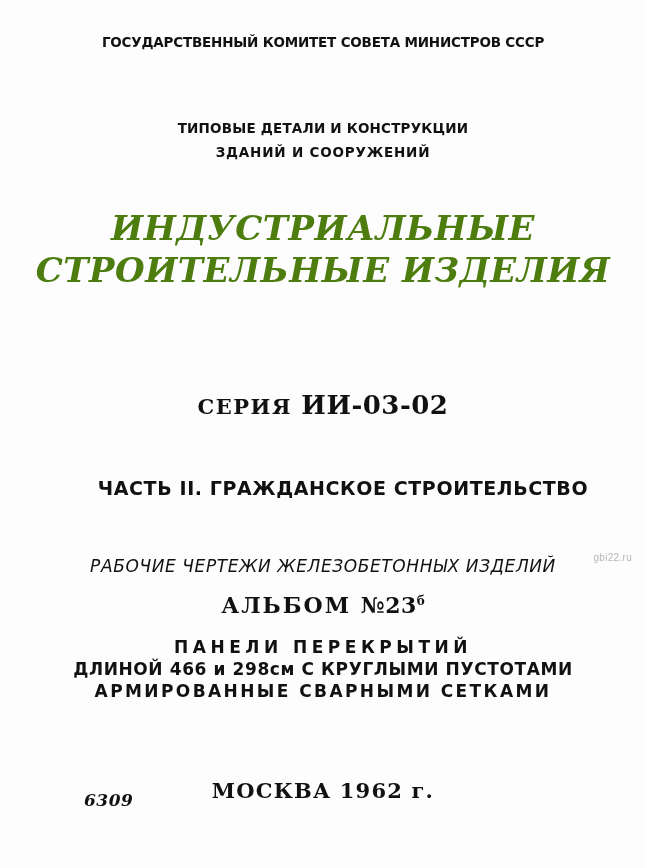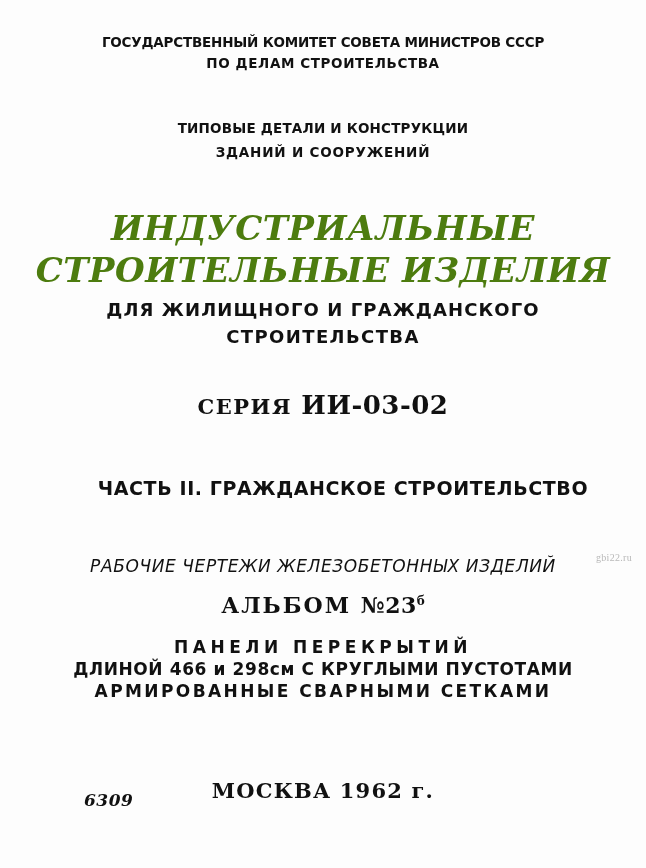--- a/index.html
+++ b/index.html
@@ -157,48 +157,43 @@
     letter-spacing: 0.5px;
   }
 
   
   .watermark {
     position: absolute;
     right: 14px;
     top: 552px;
     font-size: 10px;
     color: #b8b8b8;
-    font-family: Liberation Serif, serif;
+    font-family: Liberation Sans, sans-serif;
     letter-spacing: 0.3px;
   }
 </style>
 </head>
 <body>
 
 <div class="page">
 
   <div class="block committee">
     <span class="l1">ГОСУДАРСТВЕННЫЙ КОМИТЕТ СОВЕТА МИНИСТРОВ СССР</span>
-    <span class="l2">ПО ДЕЛАМ СТРОИТЕЛЬСТВА</span>
   </div>
 
   <div class="block subhead">
     <span class="l1">ТИПОВЫЕ ДЕТАЛИ И КОНСТРУКЦИИ</span>
     <span class="l2">ЗДАНИЙ И СООРУЖЕНИЙ</span>
   </div>
 
   <div class="block bigtitle">
     <span class="l1">ИНДУСТРИАЛЬНЫЕ</span>
     <span class="l2">СТРОИТЕЛЬНЫЕ ИЗДЕЛИЯ</span>
   </div>
 
-  <div class="block forwhat">
-    <span class="l1">ДЛЯ ЖИЛИЩНОГО И ГРАЖДАНСКОГО</span>
-    <span class="l2">СТРОИТЕЛЬСТВА</span>
-  </div>
 
   <div class="block series">
     <span class="lab">СЕРИЯ</span>
     <span class="val">ИИ-03-02</span>
   </div>
 
   <div class="block part">ЧАСТЬ II. ГРАЖДАНСКОЕ СТРОИТЕЛЬСТВО</div>
 
   <div class="block working">РАБОЧИЕ ЧЕРТЕЖИ ЖЕЛЕЗОБЕТОННЫХ ИЗДЕЛИЙ</div>
 

